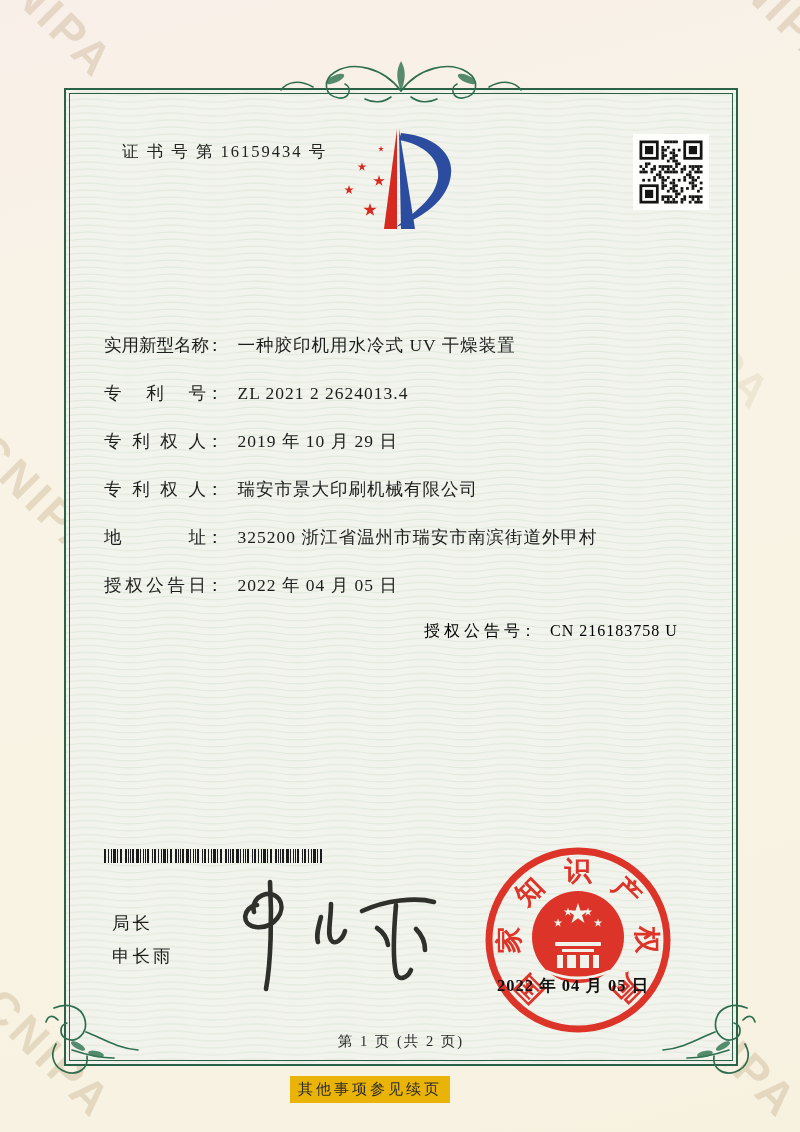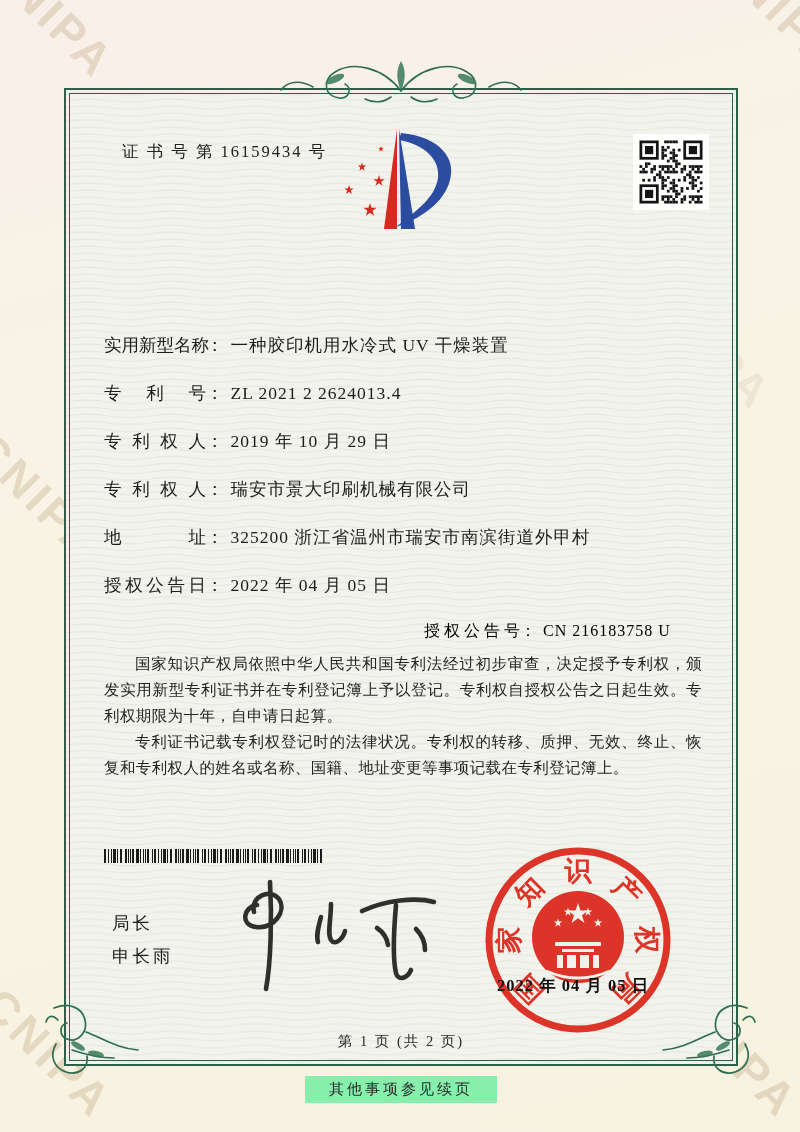--- a/index.html
+++ b/index.html
@@ -42,42 +42,42 @@
   .abs{position:absolute}
   .cert-no{left:122px;top:141px;font-size:16.5px;letter-spacing:2px;color:#222}
   .logo{left:337px;top:125px}
   .qr{left:633px;top:134px;width:76px;height:76px;background:#fefefc;padding:0}
   .title{left:64px;top:234px;width:674px;text-align:center;font-size:40px;font-weight:bold;
          letter-spacing:7px;color:#141414}
 
   .fields{left:104px;top:333px;width:600px}
   .frow{height:48px;white-space:nowrap;font-size:17.5px;color:#1d1d1d}
   .lbl{display:inline-block;width:102px;text-align:justify;text-align-last:justify;vertical-align:top}
-  .val{letter-spacing:1px;margin-left:7px}
+  .val{letter-spacing:1px;margin-left:14px}
   .pair2{position:absolute;left:320px;top:288px}
   .pair2 .lbl{width:96px}
 
   .paras{left:104px;top:651px;width:598px;font-size:15.5px;line-height:26px;color:#242424;
          letter-spacing:.4px;text-align:justify}
   .paras p{margin:0;text-indent:2em}
 
   .barcode{left:104px;top:849px;width:224px;height:14px;overflow:hidden;white-space:nowrap}
   .barcode span{display:inline-block;height:100%;background:#1b1b1b;vertical-align:top}
 
   .officer-title{left:112px;top:911px;font-size:17.5px;letter-spacing:3px;color:#1d1d1d}
   .officer-name{left:112px;top:944px;font-size:17.5px;letter-spacing:3px;color:#1d1d1d}
   .signature{left:226px;top:876px}
 
   .seal{left:478px;top:840px;opacity:.94}
   .seal-date{left:497px;top:975px;width:175px;font-size:16.5px;font-weight:bold;
              letter-spacing:1px;color:#101010;z-index:5;white-space:nowrap}
 
   .page-foot{left:64px;top:1032px;width:674px;text-align:center;font-size:14.5px;
              letter-spacing:2px;color:#2a2a2a}
-  .note-box{left:305px;top:1076px;background:#86efac;padding:4px 24px;font-size:15px;
+  .note-box{left:290px;top:1076px;background:#eab308;padding:4px 8px;font-size:15px;
             letter-spacing:3px;color:#2a2a2a}
 </style>
 </head>
 <body>
 
 <svg width="0" height="0" style="position:absolute">
   <defs>
     <path id="st" d="M0,-1 L0.224,-0.309 0.951,-0.309 0.363,0.118 0.588,0.809 0,0.382 -0.588,0.809 -0.363,0.118 -0.951,-0.309 -0.224,-0.309 Z"></path>
     <pattern id="wv" width="84" height="7" patternUnits="userSpaceOnUse">
       <path d="M0,3.5 Q21,0.2 42,3.5 T84,3.5" stroke="#dfe6d8" stroke-width="1" fill="none"></path>
@@ -341,24 +341,20 @@
       <span class="lbl">地址</span><span>：</span><span class="val">325200 浙江省温州市瑞安市南滨街道外甲村</span>
     </div>
     <div class="frow">
       <span class="lbl">授权公告日</span><span>：</span><span class="val">2022 年 04 月 05 日</span>
     </div>
     <div class="pair2">
       <span class="lbl">授权公告号</span><span>：</span><span class="val">CN 216183758 U</span>
     </div>
   </div>
 
-  <div class="abs paras">
-    <p>国家知识产权局依照中华人民共和国专利法经过初步审查，决定授予专利权，颁发实用新型专利证书并在专利登记簿上予以登记。专利权自授权公告之日起生效。专利权期限为十年，自申请日起算。</p>
-    <p>专利证书记载专利权登记时的法律状况。专利权的转移、质押、无效、终止、恢复和专利权人的姓名或名称、国籍、地址变更等事项记载在专利登记簿上。</p>
-  </div>
 
   <div class="abs barcode" id="barcode"><span style="width: 2px; margin-right: 2px;"></span><span style="width: 1px; margin-right: 2px;"></span><span style="width: 1px; margin-right: 1px;"></span><span style="width: 3px; margin-right: 1px;"></span><span style="width: 1px; margin-right: 2px;"></span><span style="width: 2px; margin-right: 3px;"></span><span style="width: 2px; margin-right: 1px;"></span><span style="width: 1px; margin-right: 1px;"></span><span style="width: 1px; margin-right: 1px;"></span><span style="width: 2px; margin-right: 2px;"></span><span style="width: 3px; margin-right: 1px;"></span><span style="width: 1px; margin-right: 2px;"></span><span style="width: 1px; margin-right: 1px;"></span><span style="width: 1px; margin-right: 1px;"></span><span style="width: 2px; margin-right: 3px;"></span><span style="width: 1px; margin-right: 1px;"></span><span style="width: 2px; margin-right: 2px;"></span><span style="width: 1px; margin-right: 2px;"></span><span style="width: 1px; margin-right: 1px;"></span><span style="width: 3px; margin-right: 1px;"></span><span style="width: 1px; margin-right: 2px;"></span><span style="width: 2px; margin-right: 3px;"></span><span style="width: 2px; margin-right: 1px;"></span><span style="width: 1px; margin-right: 1px;"></span><span style="width: 1px; margin-right: 1px;"></span><span style="width: 2px; margin-right: 2px;"></span><span style="width: 3px; margin-right: 1px;"></span><span style="width: 1px; margin-right: 2px;"></span><span style="width: 1px; margin-right: 1px;"></span><span style="width: 1px; margin-right: 1px;"></span><span style="width: 2px; margin-right: 3px;"></span><span style="width: 1px; margin-right: 1px;"></span><span style="width: 2px; margin-right: 2px;"></span><span style="width: 1px; margin-right: 2px;"></span><span style="width: 1px; margin-right: 1px;"></span><span style="width: 3px; margin-right: 1px;"></span><span style="width: 1px; margin-right: 2px;"></span><span style="width: 2px; margin-right: 3px;"></span><span style="width: 2px; margin-right: 1px;"></span><span style="width: 1px; margin-right: 1px;"></span><span style="width: 1px; margin-right: 1px;"></span><span style="width: 2px; margin-right: 2px;"></span><span style="width: 3px; margin-right: 1px;"></span><span style="width: 1px; margin-right: 2px;"></span><span style="width: 1px; margin-right: 1px;"></span><span style="width: 1px; margin-right: 1px;"></span><span style="width: 2px; margin-right: 3px;"></span><span style="width: 1px; margin-right: 1px;"></span><span style="width: 2px; margin-right: 2px;"></span><span style="width: 1px; margin-right: 2px;"></span><span style="width: 1px; margin-right: 1px;"></span><span style="width: 3px; margin-right: 1px;"></span><span style="width: 1px; margin-right: 2px;"></span><span style="width: 2px; margin-right: 3px;"></span><span style="width: 2px; margin-right: 1px;"></span><span style="width: 1px; margin-right: 1px;"></span><span style="width: 1px; margin-right: 1px;"></span><span style="width: 2px; margin-right: 2px;"></span><span style="width: 3px; margin-right: 1px;"></span><span style="width: 1px; margin-right: 2px;"></span><span style="width: 1px; margin-right: 1px;"></span><span style="width: 1px; margin-right: 1px;"></span><span style="width: 2px; margin-right: 3px;"></span><span style="width: 1px; margin-right: 1px;"></span><span style="width: 2px; margin-right: 2px;"></span><span style="width: 1px; margin-right: 2px;"></span><span style="width: 1px; margin-right: 1px;"></span><span style="width: 3px; margin-right: 1px;"></span><span style="width: 1px; margin-right: 2px;"></span><span style="width: 2px; margin-right: 3px;"></span></div>
 
   <div class="abs officer-title">局长</div>
   <div class="abs officer-name">申长雨</div>
 
   <svg class="abs signature" width="215" height="120" viewBox="0 0 215 120">
     <g stroke="#2f2f2b" stroke-width="4.6" fill="none" stroke-linecap="round" stroke-linejoin="round">
       <path d="M28,36 C24,20 45,12 53,23 C61,35 48,53 30,51 C14,49 17,31 31,29"></path>
       <path d="M44,6 C46,40 45,86 40,113"></path>

